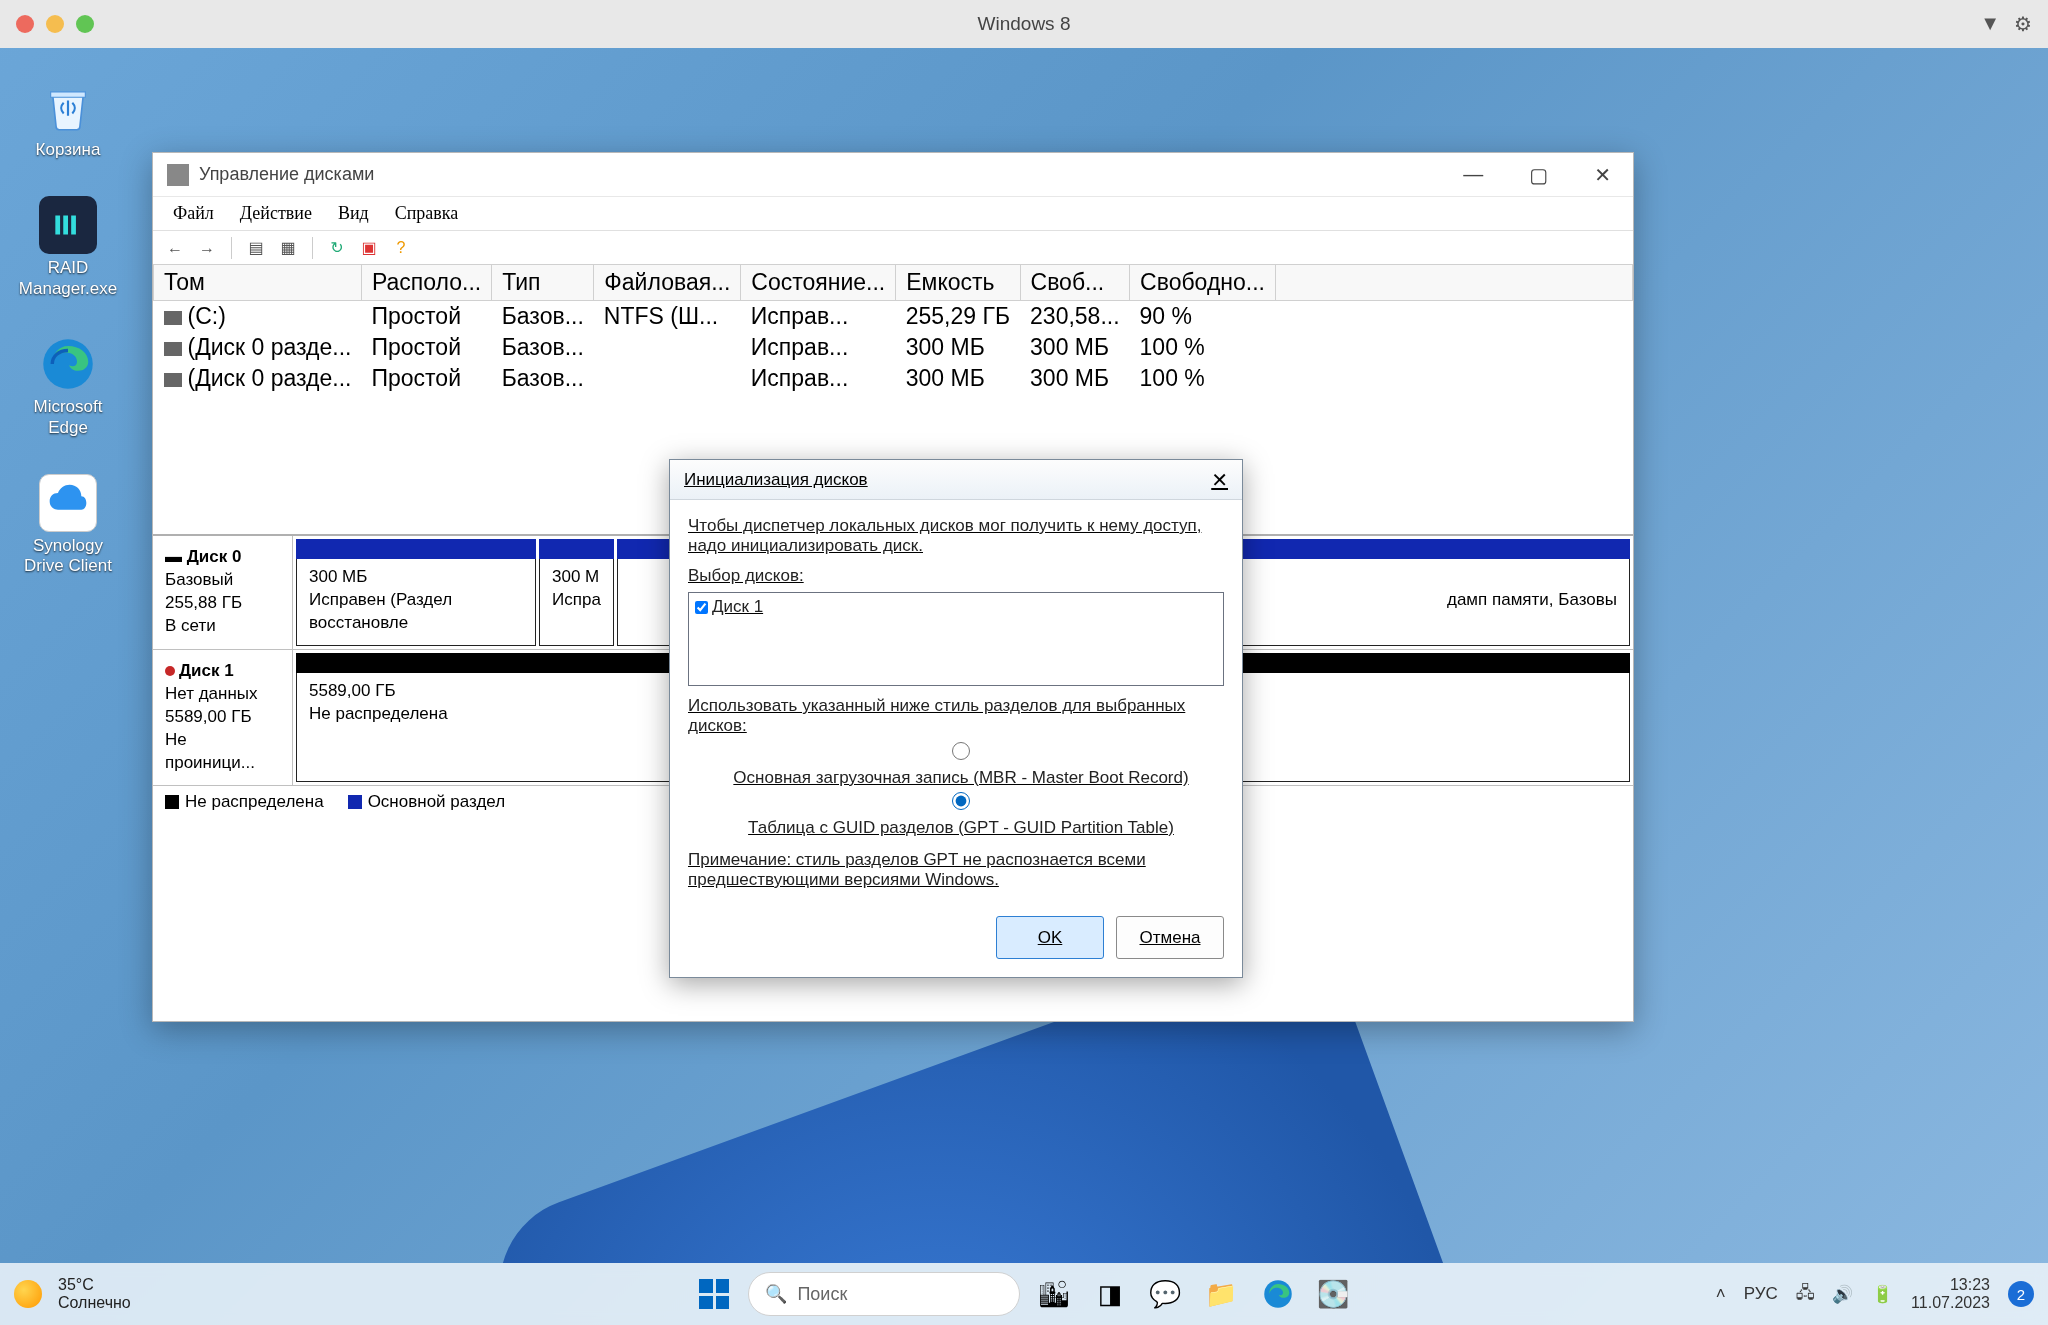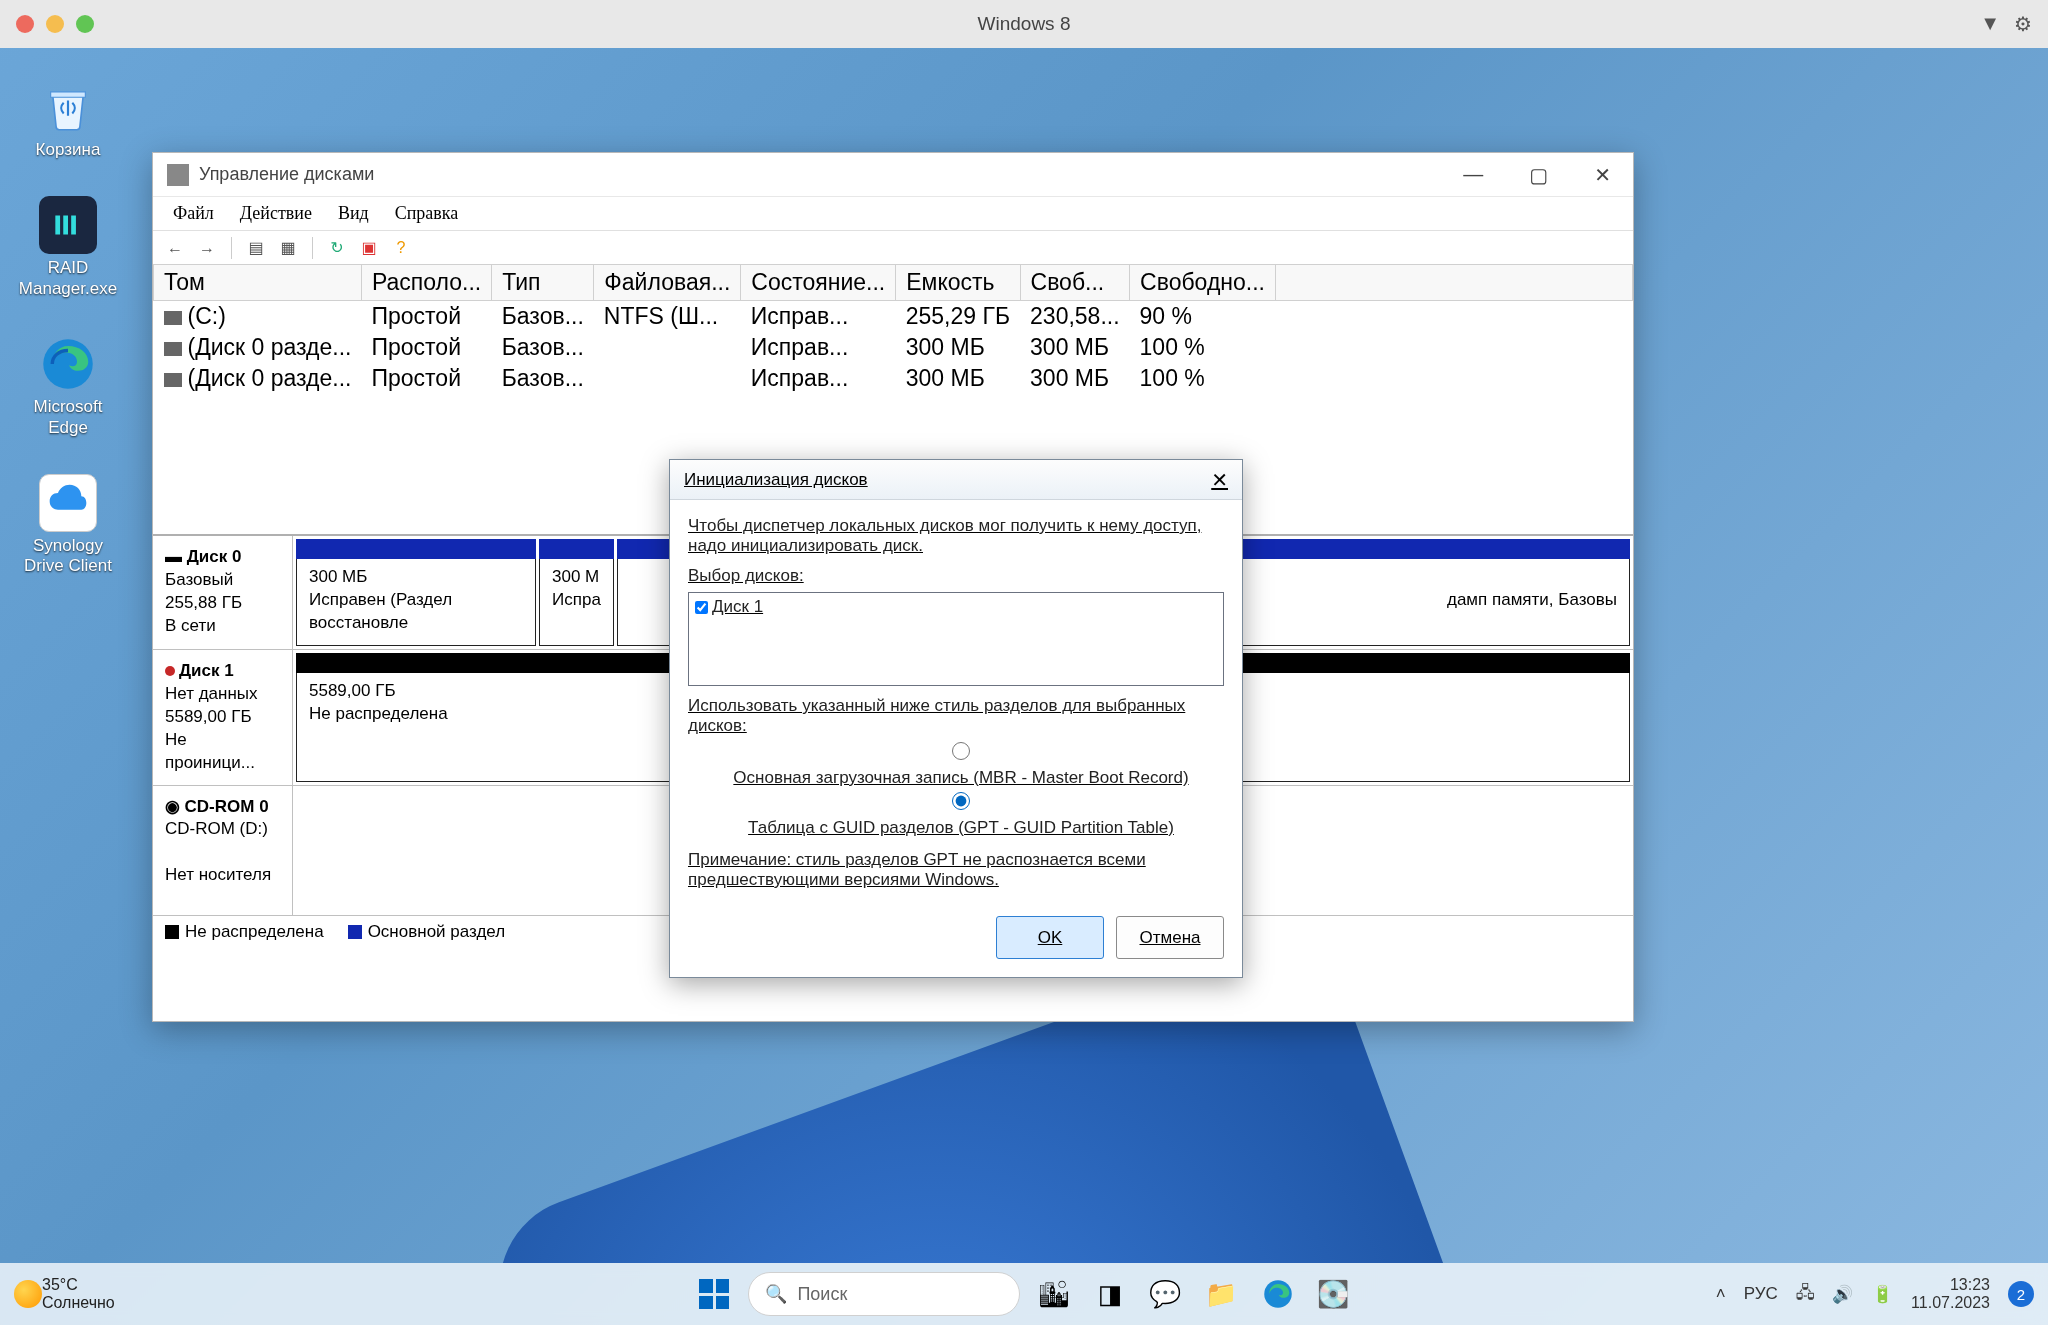--- a/index.html
+++ b/index.html
@@ -70,21 +70,21 @@
 .dialog .listbox { border:1px solid #6b7280; height:94px; padding:4px 6px; }
 .dialog .listbox label { display:flex; align-items:center; gap:4px; }
 .dialog .radio-row { display:flex; align-items:center; gap:8px; margin:4px 0 4px 10px;flex-direction:column; }
 .dialog input[type=radio] { accent-color:#0067c0; width:18px; height:18px; }
 .dialog .dbuttons { display:flex; gap:12px; justify-content:flex-end; padding: 10px 18px 18px; }
 .dialog .dbuttons button { width:108px; height:43px; border:1px solid #8a8a8a; background:#fdfdfd; font-size:17px; cursor:pointer; border-radius:3px; }
 .dialog .dbuttons button.primary { background:#d9ecff; border-color:#2d7fd3; }
 
 
 .taskbar { position:absolute; left:0; right:0; bottom:0; height:62px; background:rgba(235,242,248,.88); display:flex; align-items:center; padding:0 14px; backdrop-filter: blur(6px); }
-.tb-left { display:flex; align-items:center; gap:0; }
+.tb-left { display:flex; align-items:center; gap:16px; }
 .tb-left .weather { width:28px; height:28px; border-radius:50%; background: radial-gradient(circle at 35% 35%, #ffd54f, #ff9800); }
 .tb-left .wtxt { font-size:16px; line-height:1.1; color:#222; }
 .tb-center { position:absolute; left:50%; transform:translateX(-50%); display:flex; align-items:center; gap:12px; }
 .tb-center .start { width:44px; height:44px; display:flex; align-items:center; justify-content:center; cursor:pointer; }
 .tb-center .search { width:272px; height:44px; background:#fff; border:1px solid #d0d0d0; border-radius:22px; display:flex; align-items:center; gap:10px; padding:0 16px; font-size:18px; color:#666; }
 .tb-center .tbicon { width:44px; height:44px; display:flex; align-items:center; justify-content:center; font-size:26px; cursor:pointer; }
 .tb-right { margin-left:auto; display:flex; align-items:center; gap:18px; font-size:17px; color:#333; }
 .tb-right .clock { text-align:right; font-size:16px; line-height:1.15; }
 .tb-right .notif { width:26px; height:26px; border-radius:50%; background:#1a6dd6; color:#fff; display:flex; align-items:center; justify-content:center; font-size:15px; }
 
@@ -279,31 +279,20 @@
           <div>Не проиници...</div>
         </div>
         <div class="disk-parts">
           <div class="disk-part unalloc">
             <div>5589,00 ГБ</div>
               <div>Не распределена</div>
           </div>
         </div>
       </div>
 
-      <div class="disk-row" style="min-height:130px">
-        <div class="disk-head">
-          <div class="dname">◉ <span>CD-ROM 0</span></div>
-          <div>CD-ROM (D:)</div>
-          <div>&nbsp;</div>
-          <div>Нет носителя</div>
-        </div>
-        <div class="disk-parts">
-            <div class="disk-part blank"></div>
-          </div>
-      </div>
 
       <div class="legend">
         <span><span class="sw" style="background:#000"></span><span>Не распределена</span></span>
         <span><span class="sw" style="background:#1128b0"></span><span>Основной раздел</span></span>
       </div>
     </div>
 
     <div class="dialog">
       <div class="dtitle">
         <span>Инициализация дисков</span>

